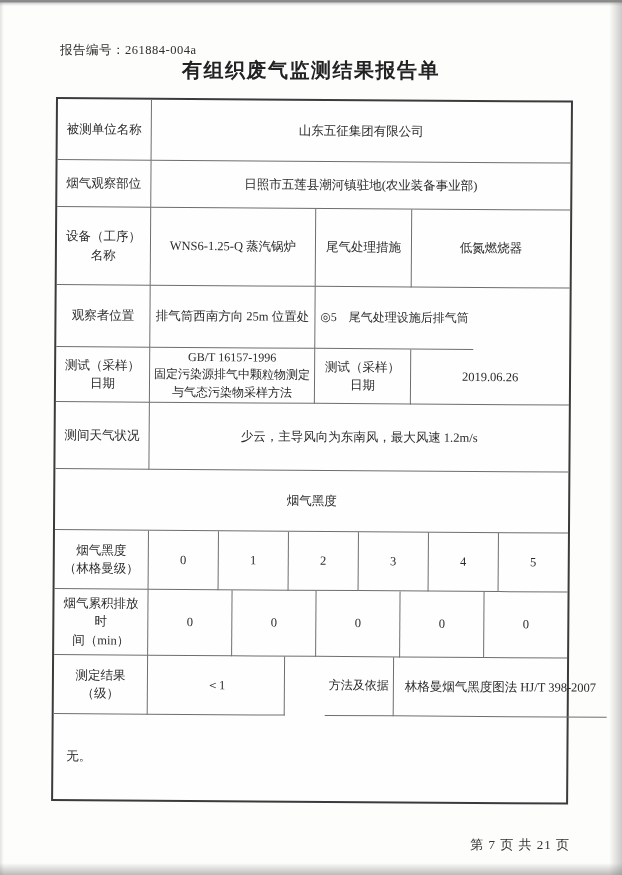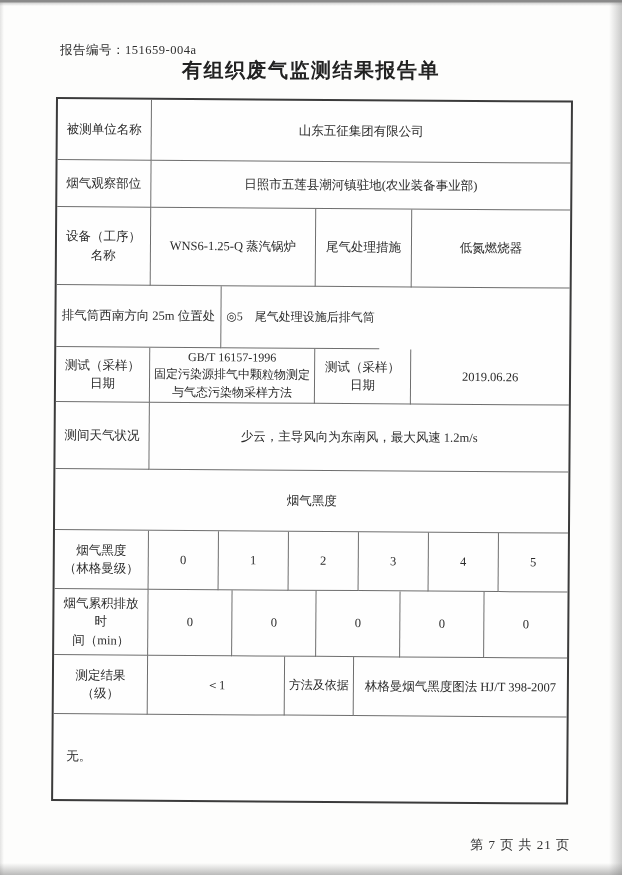--- a/index.html
+++ b/index.html
@@ -33,37 +33,37 @@
     text-align:center;padding:2px 4px;font-size:12.5px;line-height:1.45;
     white-space:pre-line;color:#2b2b2b;}
   .c:last-child{border-right:none;}
   .row:last-child .c{border-bottom:none;}
   .w-label{width:94px;flex:0 0 94px;}
   .w-rest{width:419px;flex:0 0 419px;}
   .w-b{width:165px;flex:0 0 165px;}
   .w-c{width:96px;flex:0 0 96px;}
   .w-d{width:158px;flex:0 0 158px;}
   .w-r2{width:137px;flex:0 0 137px;}
-  .w-r3{width:69px;flex:0 0 69px;padding:8px 1px;}
+  .w-r3{width:69px;flex:0 0 69px;padding:8px 1px;margin-left:40px;}
   .w-r4{width:213px;flex:0 0 213px;}
   .eq{flex:1 1 0;}
   .full{width:513px;flex:0 0 513px;}
   .small{font-size:12px;}
   .left{justify-content:flex-start;text-align:left;padding-left:13px;}
   .r1{height:61px}.r2{height:47px}.r3{height:78px}.r4{height:62px}.r5{height:55px}
   .r6{height:67px}.r7{height:61px}.r8{height:59px}.r9{height:66px}.r10{height:59px}.r11{height:85px}
 
   .footer{position:absolute;top:836px;right:52px;font-size:13px;letter-spacing:1px;color:#333;}
 </style>
 </head>
 <body>
 
 <div class="paper">
 
-  <div class="report-no">报告编号：151659-004a</div>
+  <div class="report-no">报告编号：261884-004a</div>
   <h1 class="title">有组织废气监测结果报告单</h1>
 
   <div class="doc-table">
 
     <div class="row r1">
       <div class="c w-label">被测单位名称</div>
       <div class="c w-rest">山东五征集团有限公司</div>
     </div>
 
     <div class="row r2">
@@ -73,20 +73,21 @@
 
     <div class="row r3">
       <div class="c w-label">设备（工序）
 名称</div>
       <div class="c w-b">WNS6-1.25-Q 蒸汽锅炉</div>
       <div class="c w-c">尾气处理措施</div>
       <div class="c w-d">低氮燃烧器</div>
     </div>
 
     <div class="row r4">
+      <div class="c w-label">观察者位置</div>
       <div class="c w-b">排气筒西南方向 25m 位置处</div>
       <div class="c w-d small">◎5　尾气处理设施后排气筒</div>
     </div>
 
     <div class="row r5">
       <div class="c w-label">测试（采样）
 日期</div>
       <div class="c w-b small">GB/T 16157-1996
 固定污染源排气中颗粒物测定
 与气态污染物采样方法</div>

